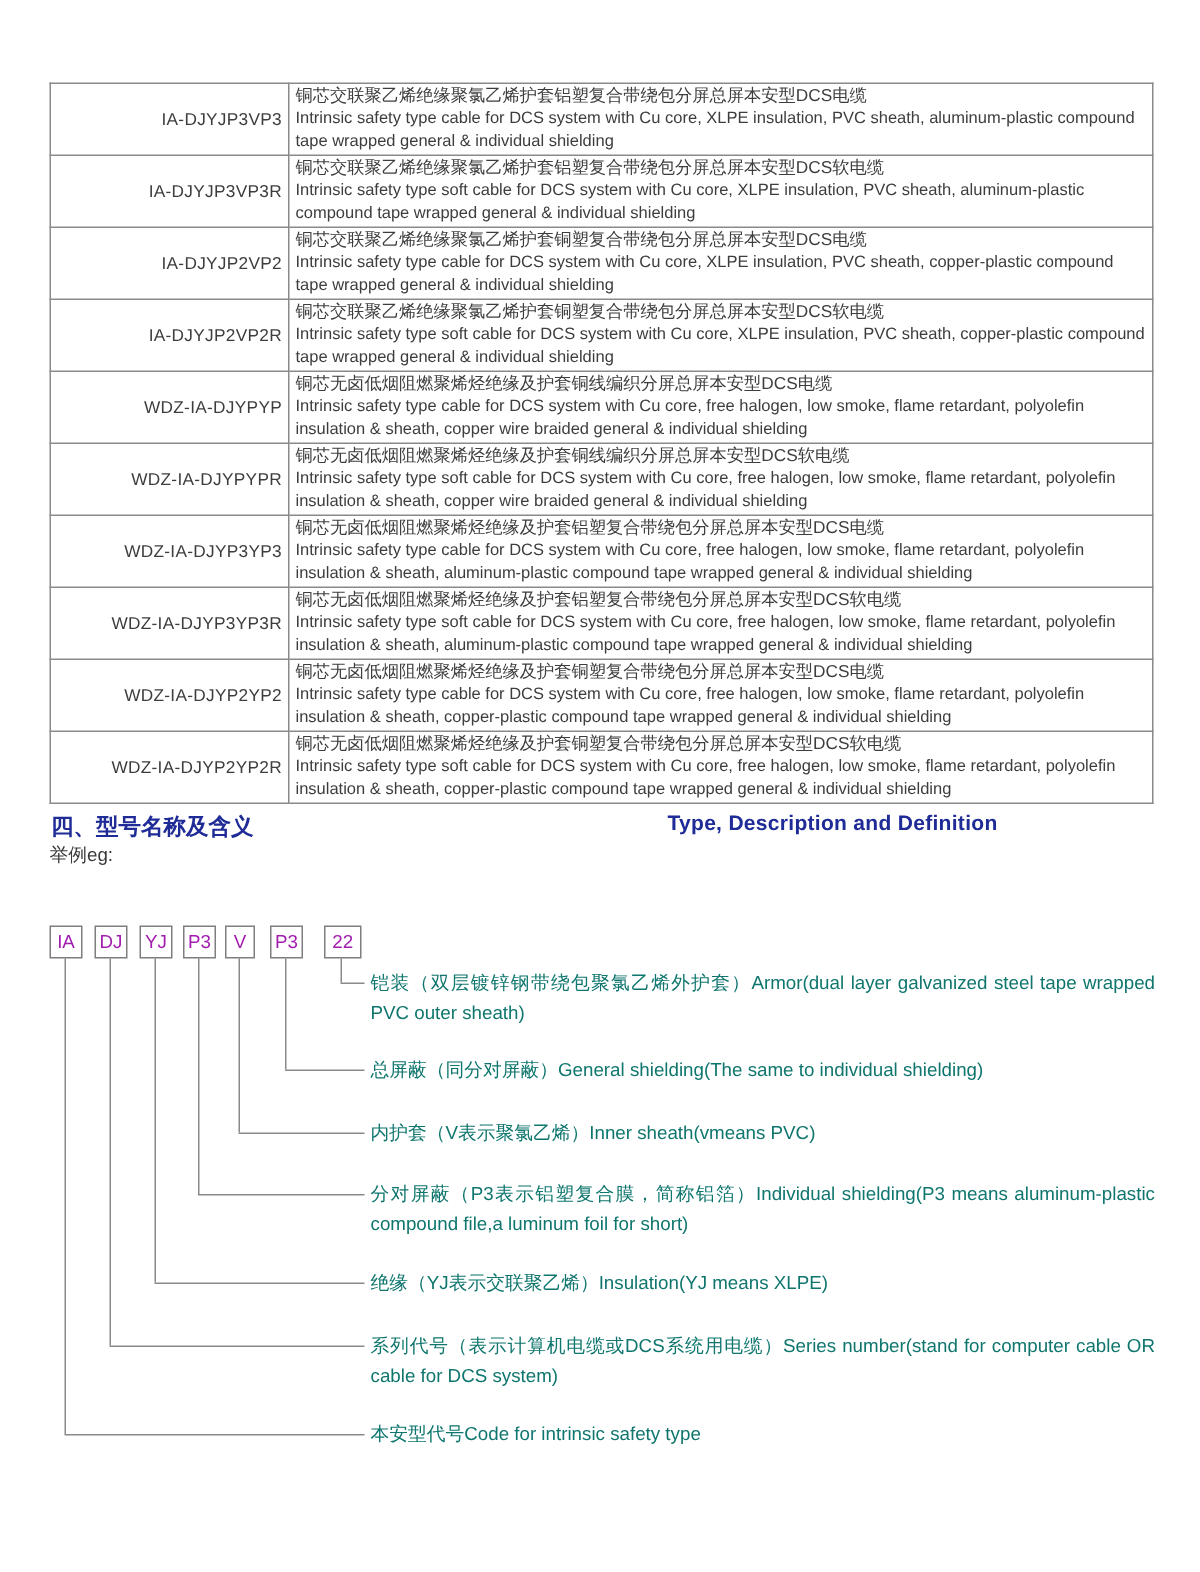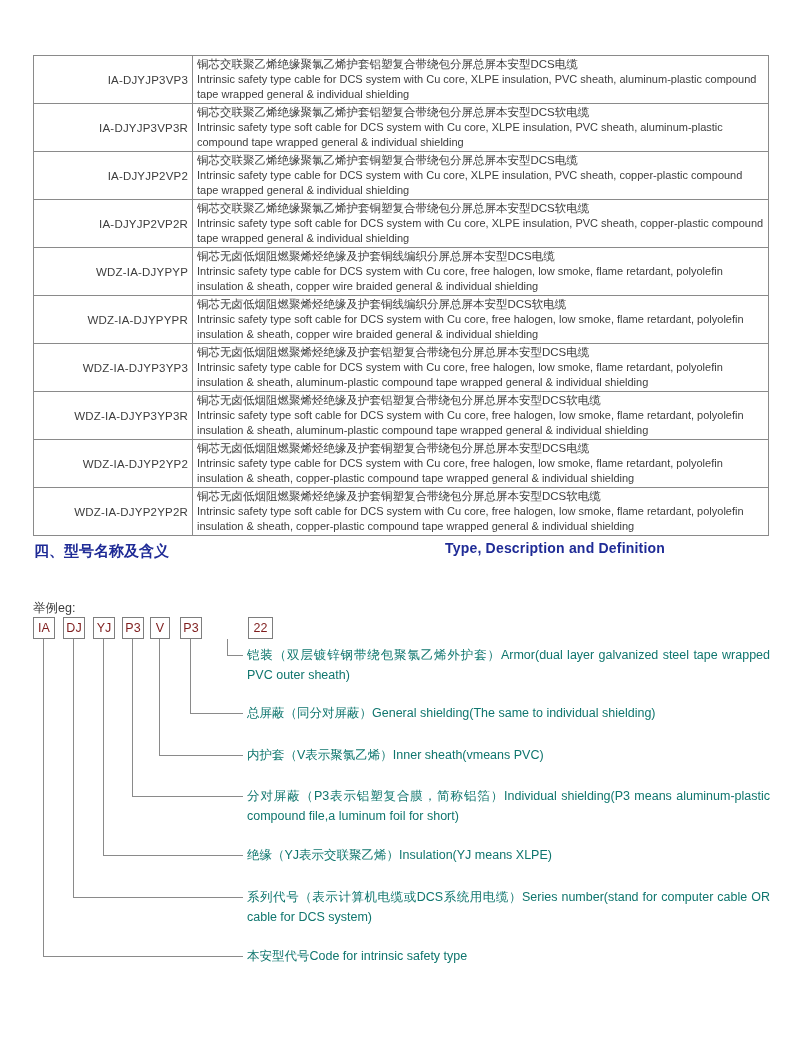--- a/index.html
+++ b/index.html
@@ -35,29 +35,29 @@
   .title-cn{
     position:absolute;left:34px;top:542px;
     font-size:15px;font-weight:bold;
   }
   .title-en{
     position:absolute;left:395px;top:540px;width:320px;
     text-align:center;font-size:14px;font-weight:bold;
     letter-spacing:.2px;
   }
   .example-label{
-    position:absolute;left:33px;top:600px;
+    position:absolute;left:33px;top:562px;
     font-size:12.5px;color:#3a3a3a;
   }
   
   .diagram{position:absolute;left:0;top:0;width:800px;height:1048px;}
   .code-box{
     position:absolute;top:617px;height:20px;
     border:1px solid #7e7e7e;background:#fff;
-    font-size:12.5px;color:#7f1d1d;
+    font-size:12.5px;color:#a21caf;
     text-align:center;line-height:20px;
   }
   .vline{position:absolute;width:1px;background:#8a8a8a;}
   .hline{position:absolute;height:1px;background:#8a8a8a;}
   .branch-text{
     position:absolute;left:247px;width:523px;
     font-size:12.5px;line-height:20px;color:#0f766e;
     text-align:justify;
   }
 </style>
@@ -145,21 +145,21 @@
   <div class="title-en" style="color: rgb(31, 43, 150);">Type, Description and Definition</div>
   <div class="example-label">举例eg:</div>
 
   <div class="diagram" id="diagram">
       <div class="code-box" style="left: 33px; width: 20px;">IA</div>
       <div class="code-box" style="left: 63px; width: 20px;">DJ</div>
       <div class="code-box" style="left: 93px; width: 20px;">YJ</div>
       <div class="code-box" style="left: 122px; width: 20px;">P3</div>
       <div class="code-box" style="left: 150px; width: 18px;">V</div>
       <div class="code-box" style="left: 180px; width: 20px;">P3</div>
-      <div class="code-box" style="left: 216px; width: 23px; margin-left: 32px;">22</div>
+      <div class="code-box" style="left: 216px; width: 23px;">22</div>
       <div class="vline" style="left: 227px; top: 639px; height: 16px;"></div>
       <div class="hline" style="left: 227px; top: 655px; width: 16px;"></div>
       <div class="branch-text" style="top: 645px;">铠装（双层镀锌钢带绕包聚氯乙烯外护套）Armor(dual layer galvanized steel tape wrapped PVC outer sheath)</div>
       <div class="vline" style="left: 190px; top: 639px; height: 74px;"></div>
       <div class="hline" style="left: 190px; top: 713px; width: 53px;"></div>
       <div class="branch-text" style="top: 703px;">总屏蔽（同分对屏蔽）General shielding(The same to individual shielding)</div>
       <div class="vline" style="left: 159px; top: 639px; height: 116px;"></div>
       <div class="hline" style="left: 159px; top: 755px; width: 84px;"></div>
       <div class="branch-text" style="top: 745px;">内护套（V表示聚氯乙烯）Inner sheath(vmeans PVC)</div>
       <div class="vline" style="left: 132px; top: 639px; height: 157px;"></div>

